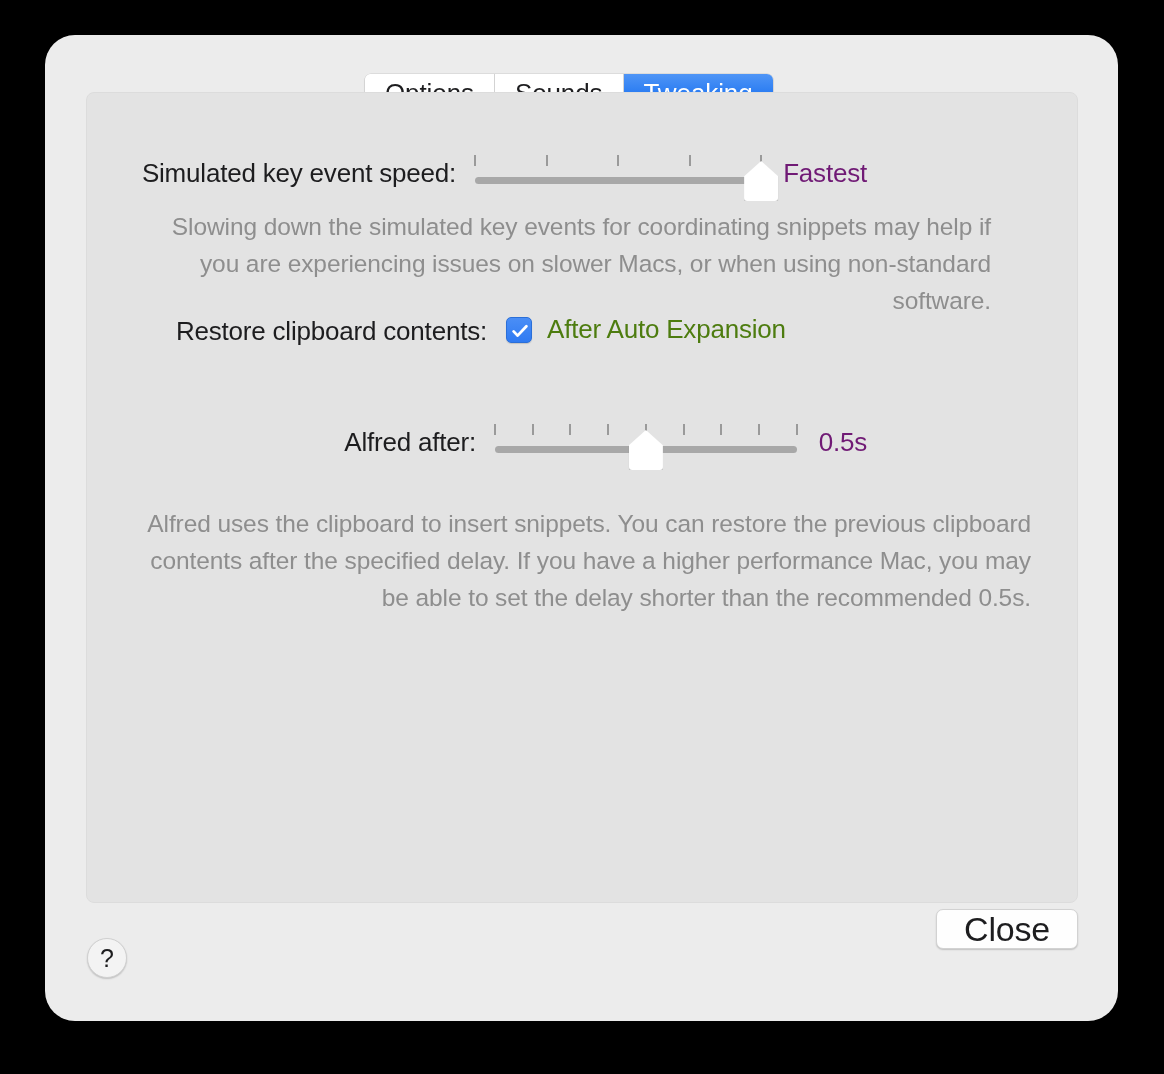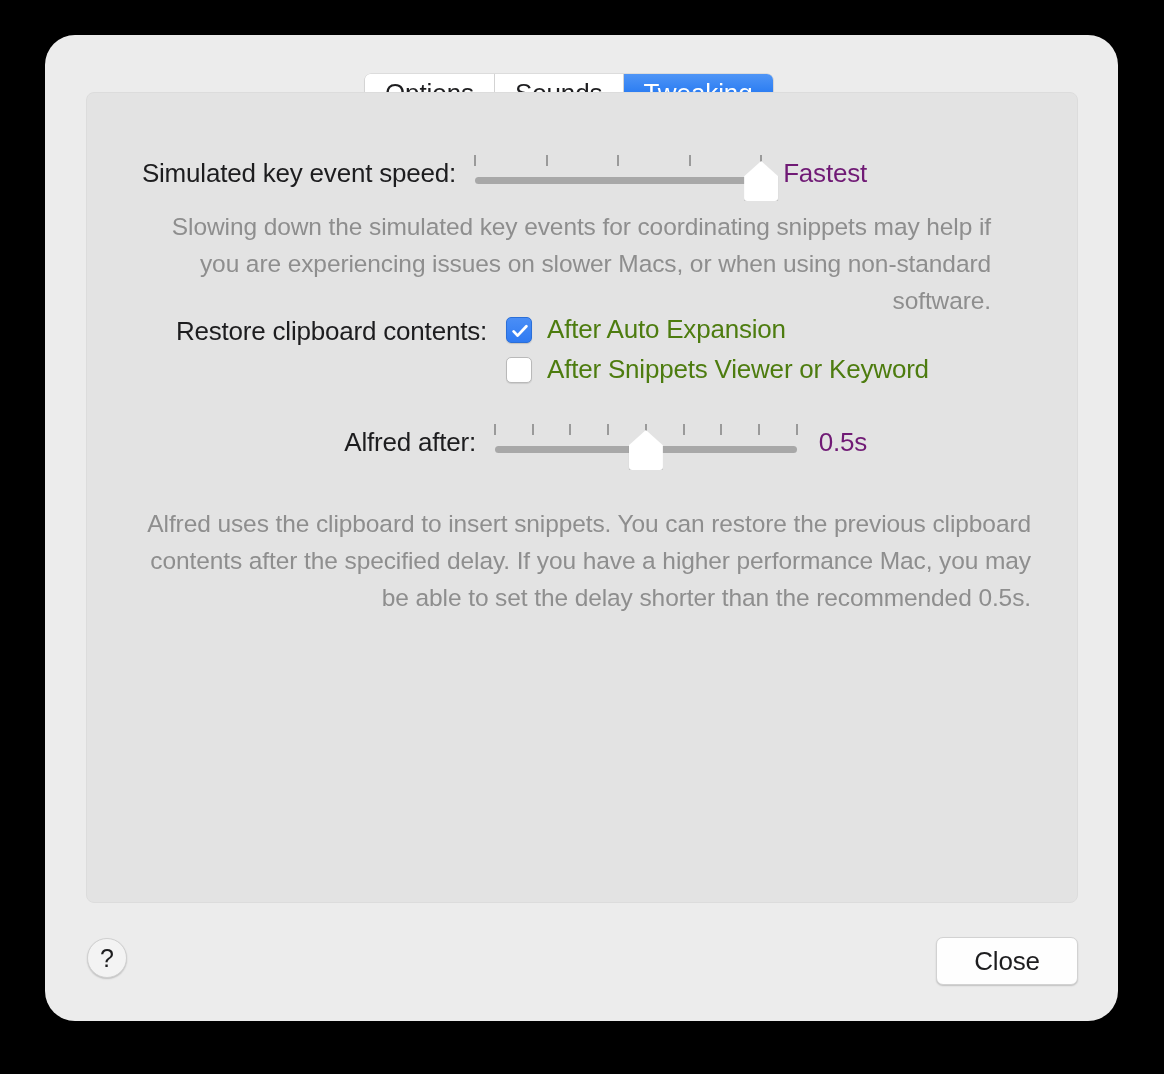--- a/index.html
+++ b/index.html
@@ -188,31 +188,31 @@
     display: flex;
     align-items: center;
     justify-content: center;
     font-size: 25px;
     color: #1d1d1f;
     box-sizing: border-box;
   }
   .close-button {
     position: absolute;
     left: 891px;
-    top: 902px;
+    top: 874px;
     width: 142px;
-    height: 48px;
+    height: 40px;
     border-radius: 7px;
     background: #fefefe;
     border: 1px solid #d2d2d2;
     box-shadow: 0 1px 1.5px rgba(0,0,0,0.18);
     display: flex;
     align-items: center;
     justify-content: center;
-    font-size: 26px;
+    font-size: 34px;
     color: #1d1d1f;
     box-sizing: border-box;
     letter-spacing: -0.2px;
   }
 </style>
 </head>
 <body>
 
 <div class="window">
 
@@ -252,24 +252,20 @@
 
     <div class="check-row" style="left:419px; top:221px;">
       <span class="checkbox on">
         <svg width="20" height="20" viewBox="0 0 20 20">
           <path d="M3.6 10.4 L7.6 14.6 L16.4 5.2" fill="none" stroke="#ffffff" stroke-width="2.8" stroke-linecap="round" stroke-linejoin="round"></path>
         </svg>
       </span>
       <span class="check-label">After Auto Expansion</span>
     </div>
 
-    <div class="check-row" style="left:419px; top:261px;">
-      <span class="checkbox off"></span>
-      <span class="check-label">After Snippets Viewer or Keyword</span>
-    </div>
 
     <div class="row" style="left:0px; top:327px; width:780px;">
       <div class="field-label" style="width:400px;">Alfred after:</div>
       <div class="slider" style="width:310px; margin-left:19px;">
         <div class="ticks">
             <div class="tick" style="left: 0%;"></div>
             <div class="tick" style="left: 12.5%;"></div>
             <div class="tick" style="left: 25%;"></div>
             <div class="tick" style="left: 37.5%;"></div>
             <div class="tick" style="left: 50%;"></div>

